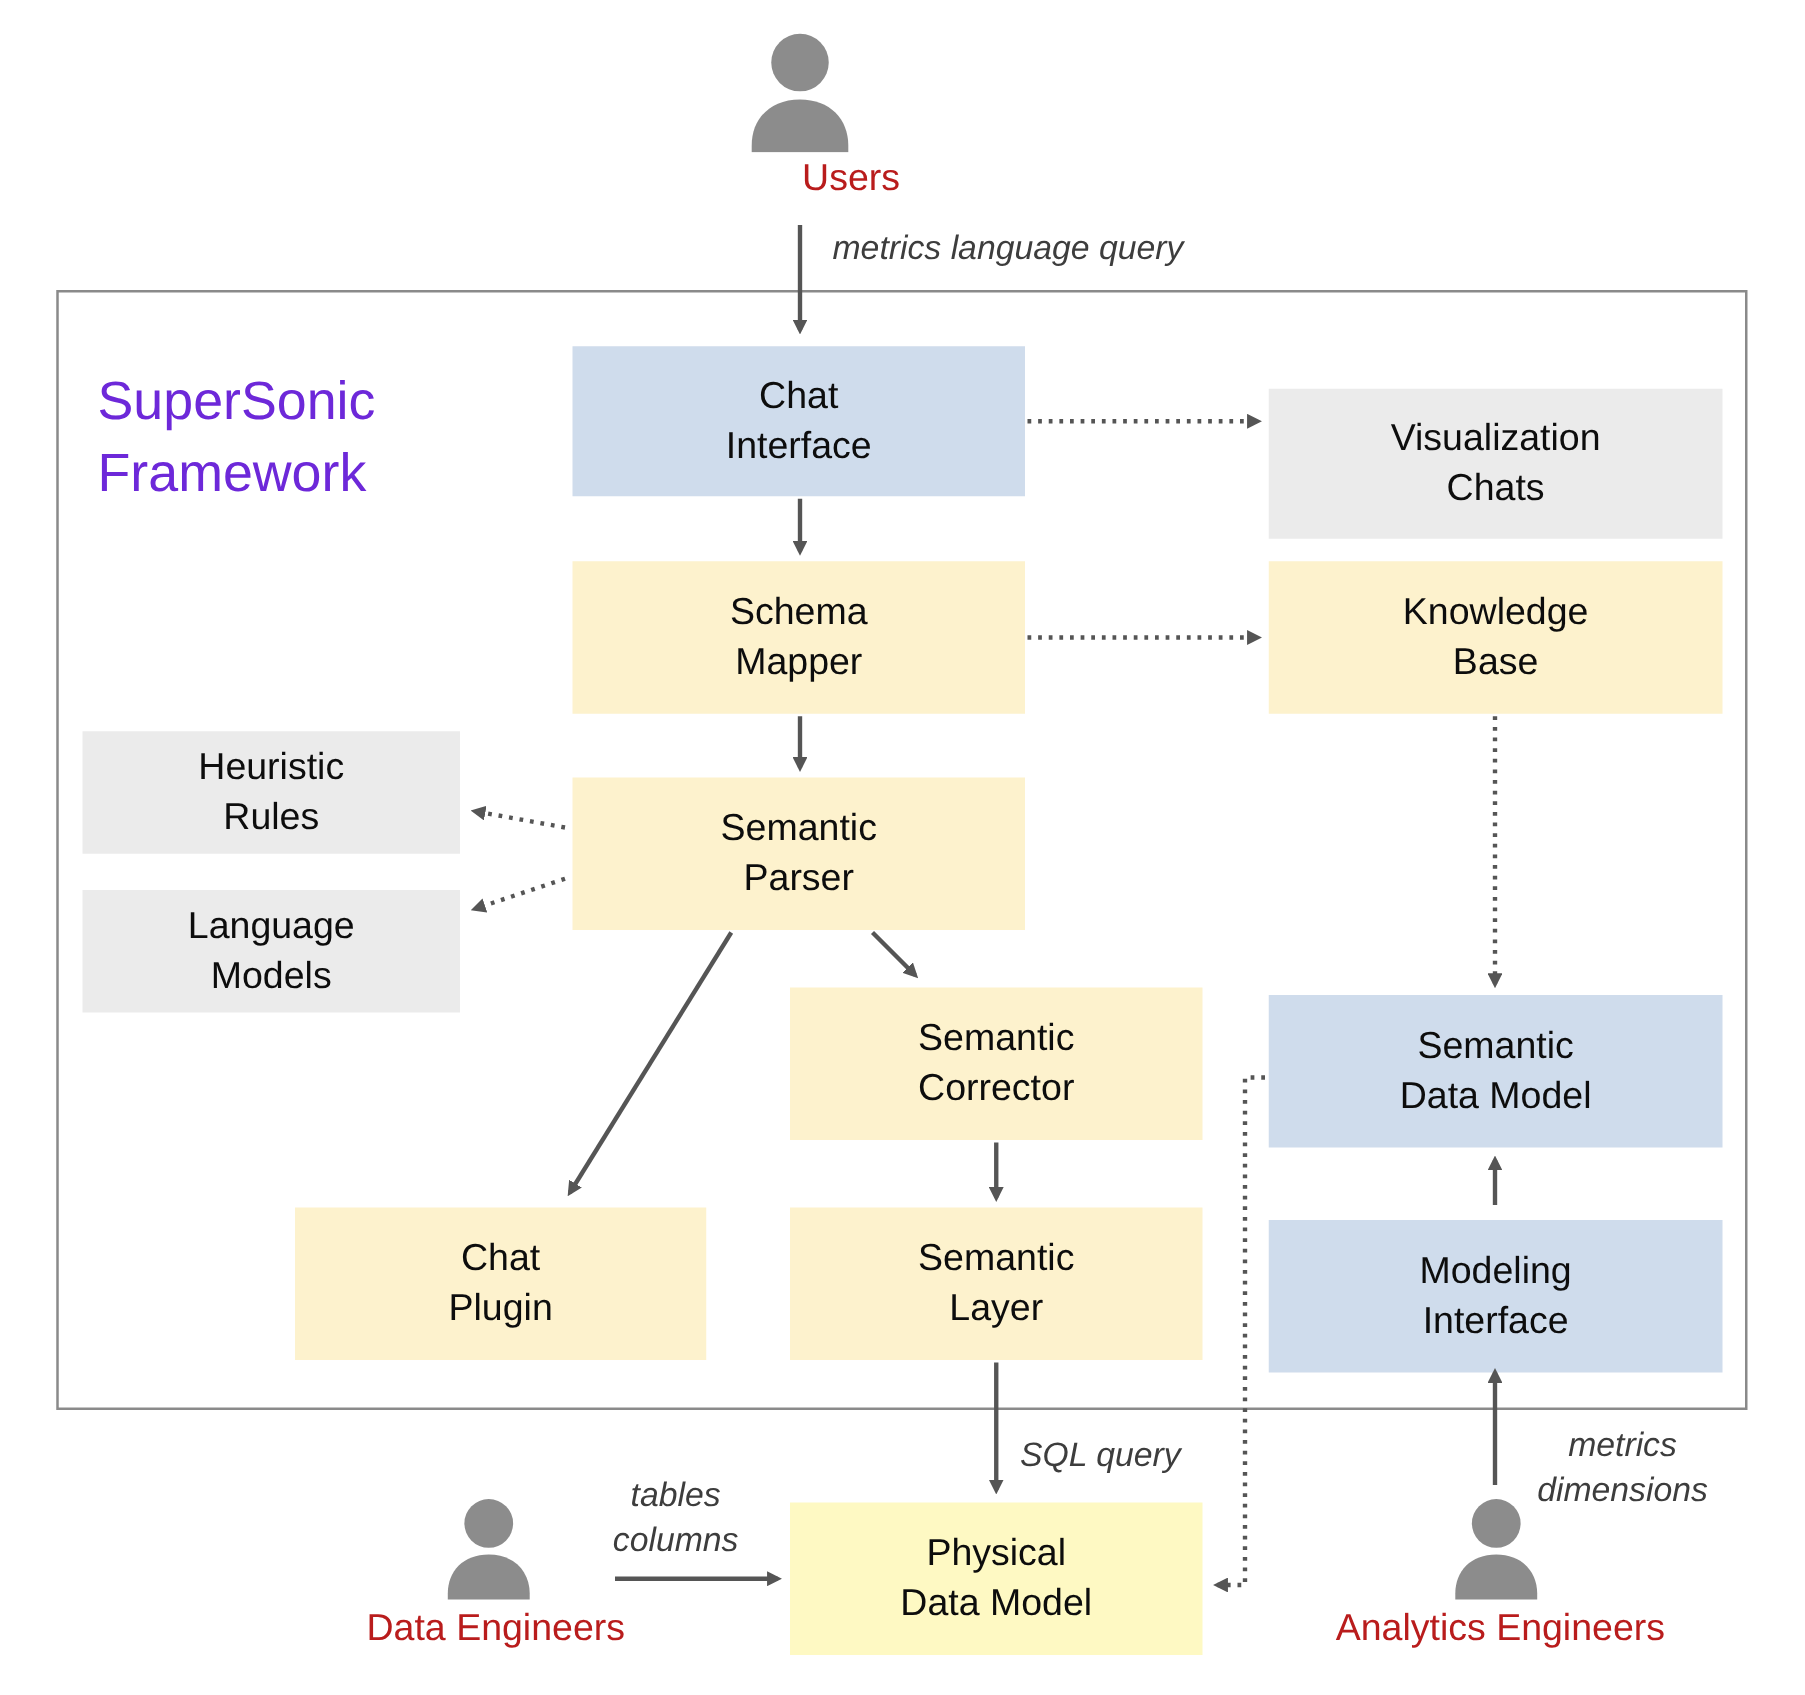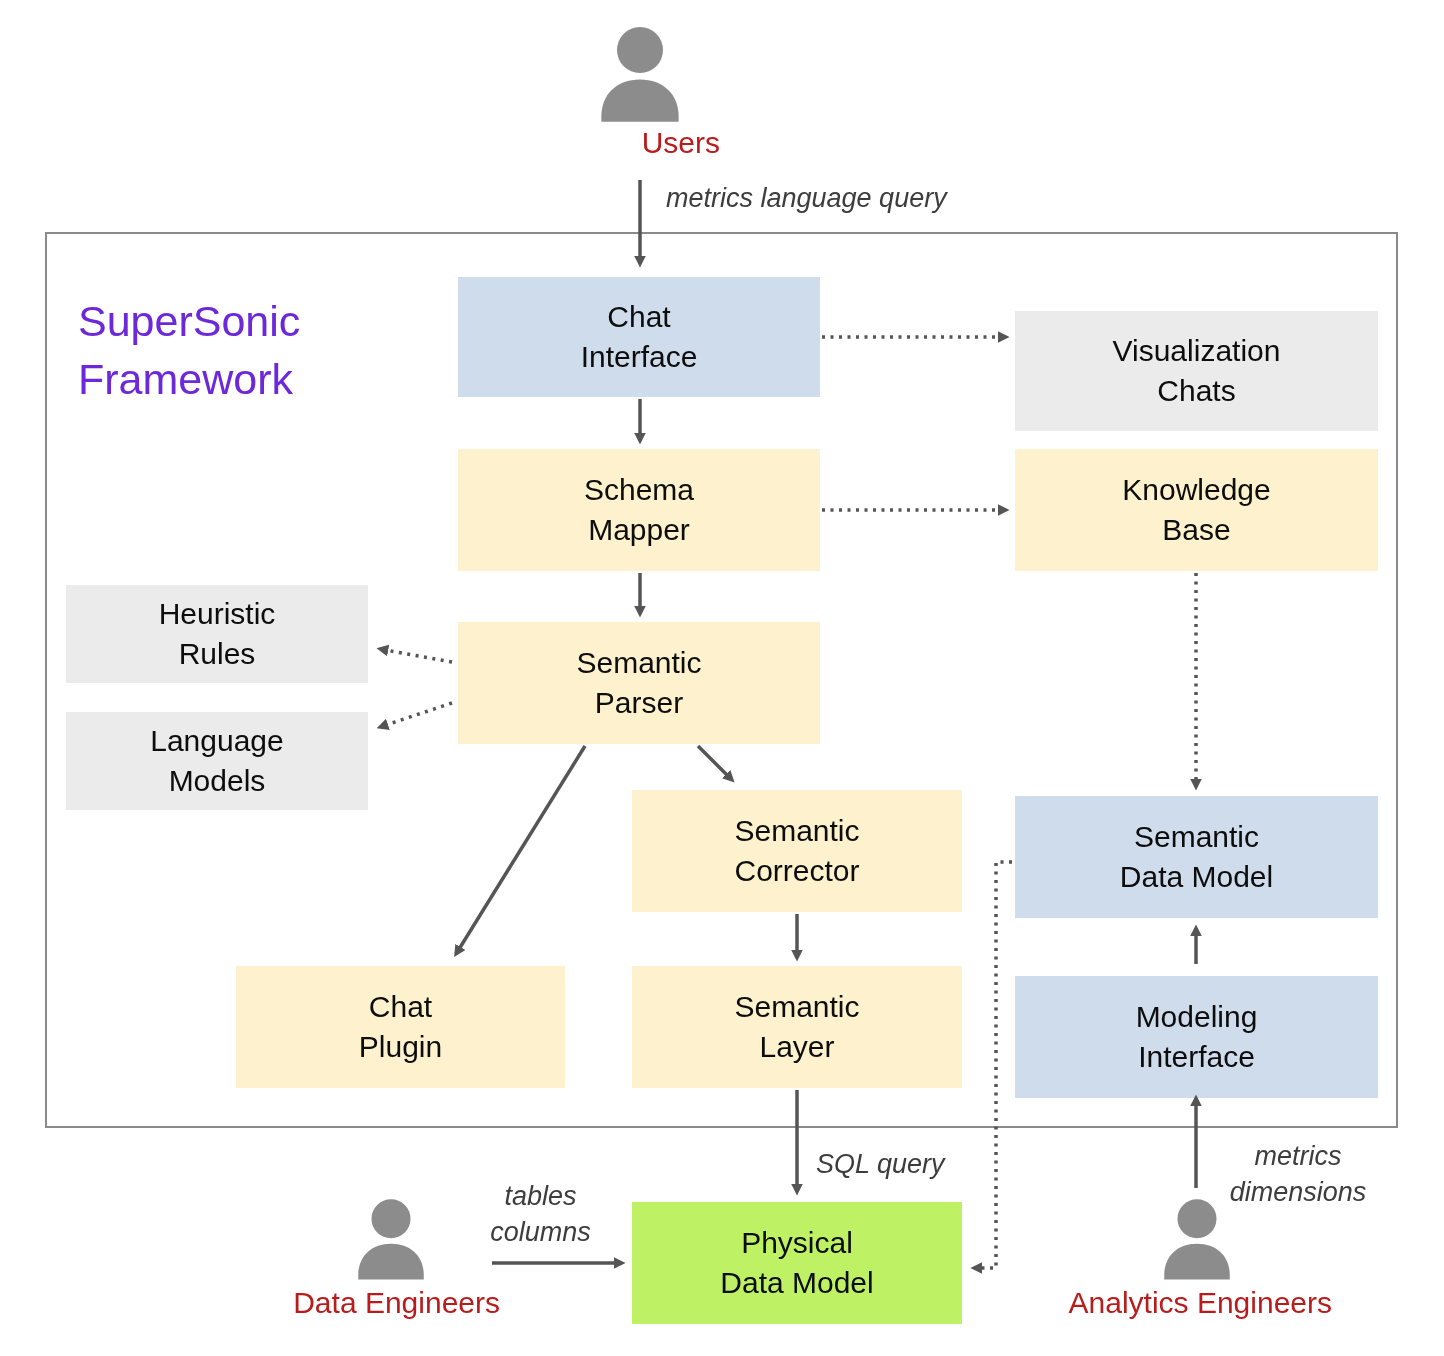--- a/index.html
+++ b/index.html
@@ -103,21 +103,21 @@
 
   <div class="node yellow" style="left: 236px; top: 966px; width: 329px; height: 122px; background-color: rgb(253, 242, 205);">Chat
 Plugin</div>
 
   <div class="node yellow" style="left: 632px; top: 966px; width: 330px; height: 122px; background-color: rgb(253, 242, 205);">Semantic
 Layer</div>
 
   <div class="node blue" style="left: 1015px; top: 966px; width: 363px; height: 122px; background-color: rgb(207, 220, 236); margin-top: 10px;">Modeling
 Interface</div>
 
-  <div class="node blue" style="left: 632px; top: 1202px; width: 330px; height: 122px; background-color: #bef264;">Physical
+  <div class="node blue" style="left: 632px; top: 1202px; width: 330px; height: 122px; background-color: #fef9c3;">Physical
 Data Model</div>
 
   <div class="edge-label" style="left:666px;top:180px">metrics language query</div>
 
   <div class="edge-label" style="left:816px;top:1146px">SQL query</div>
 
   <div class="edge-label center" style="left:468px;top:1178px;width:145px">tables
 columns</div>
 
   <div class="edge-label center" style="left:1218px;top:1138px;width:160px">metrics

